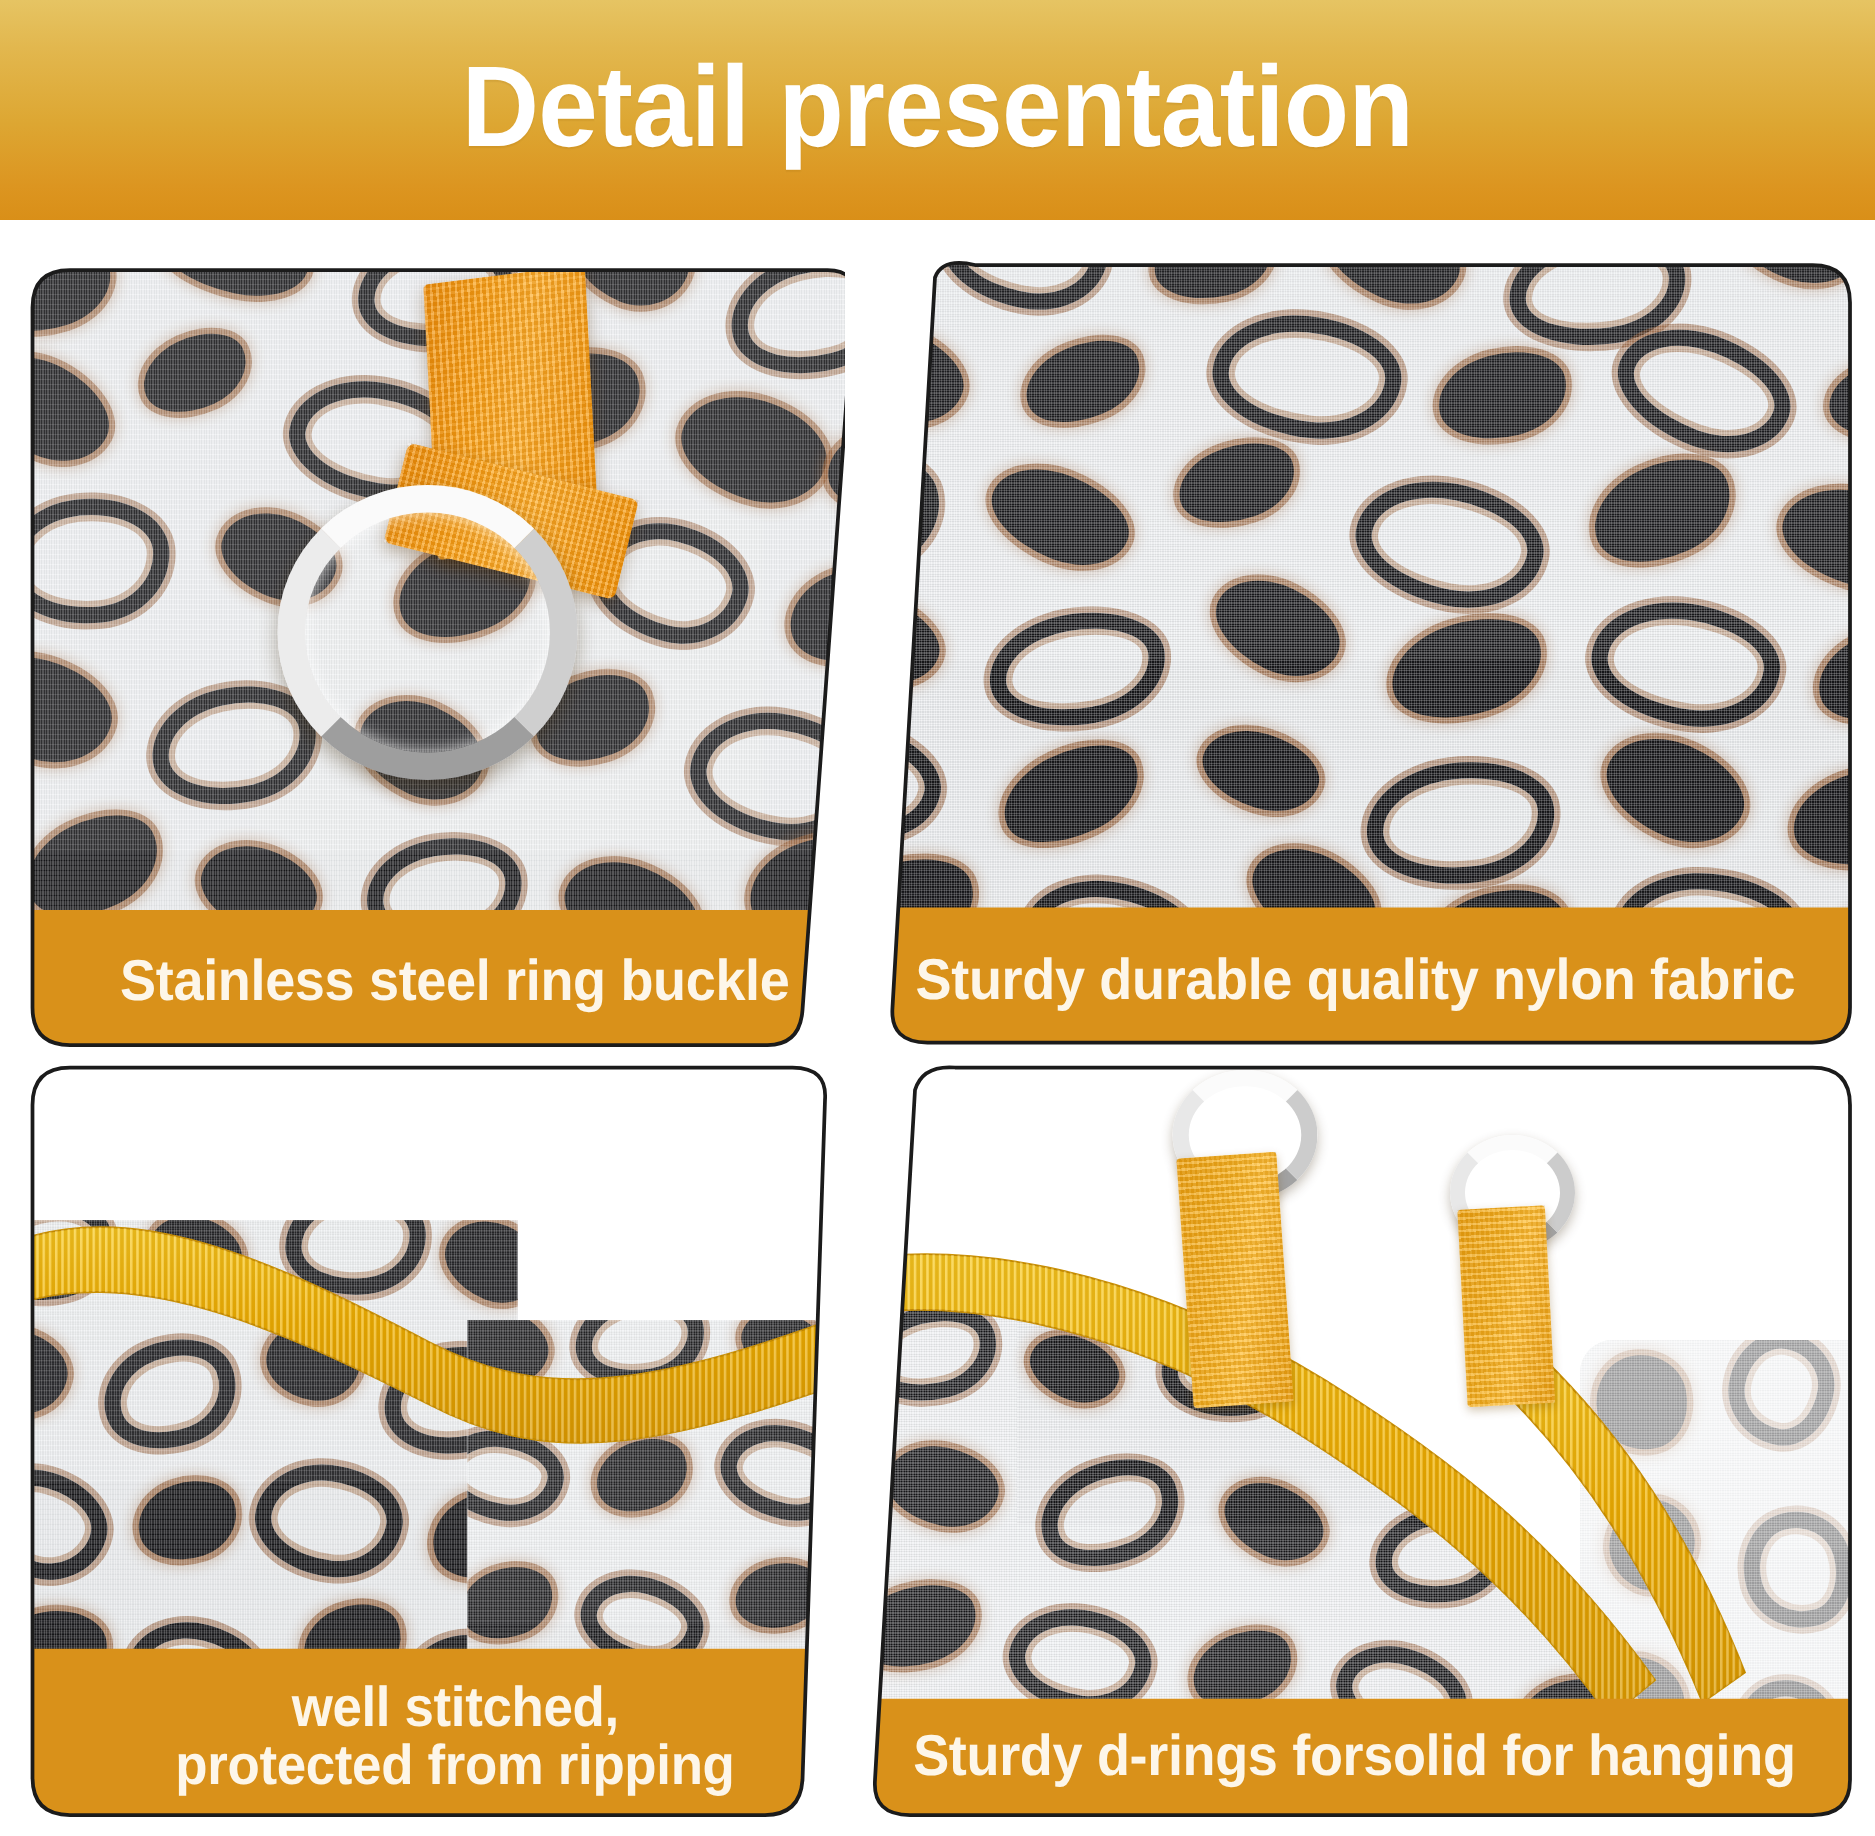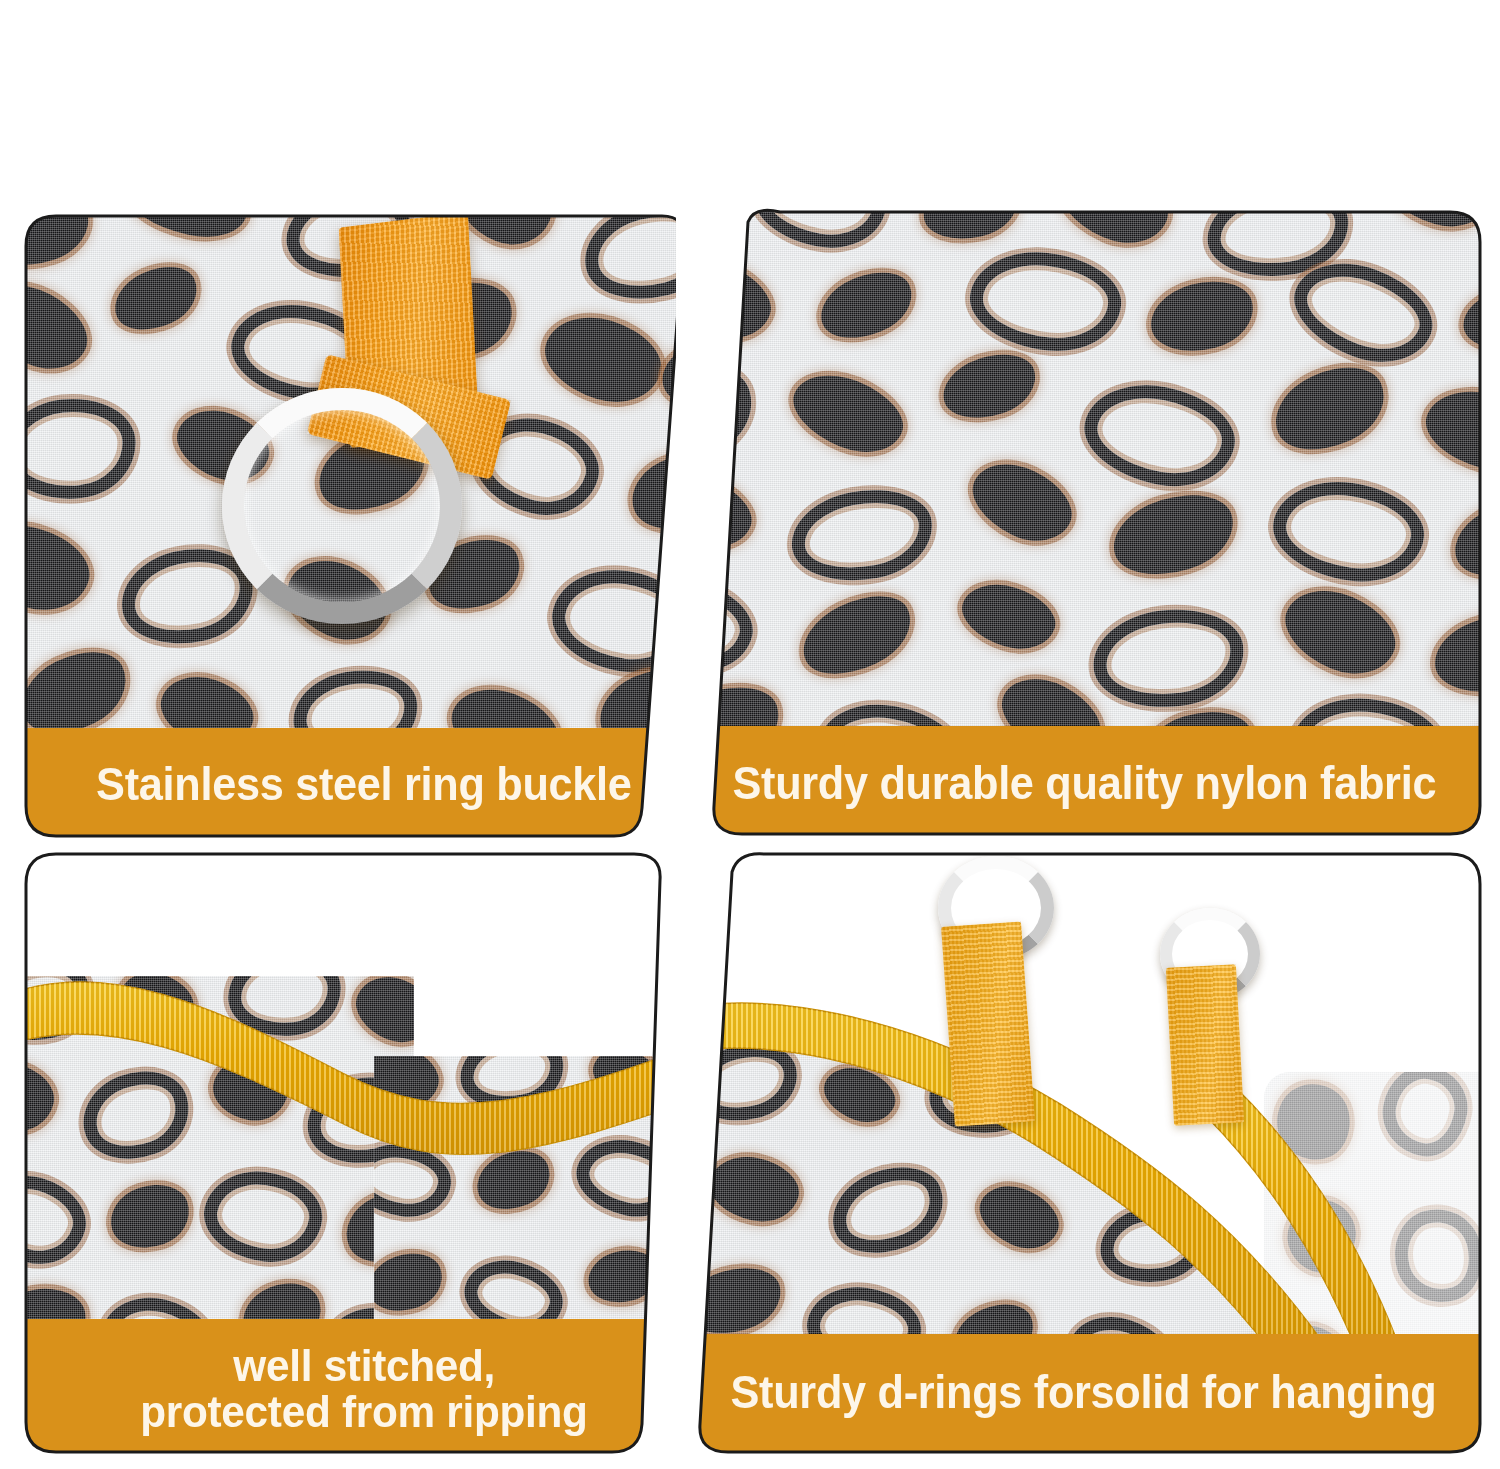--- a/index.html
+++ b/index.html
@@ -158,20 +158,23 @@
     overflow: hidden;
     background: #eef0f2;
   }
   .white-bg { position:absolute; inset:0; background:#ffffff; }
 </style>
 </head>
 <body>
 
 <div id="page">
 
+  <div class="header-band">
+    <div class="header-title">Detail presentation</div>
+  </div>
 
   <div class="card" style="left:14px; top:208px; width:700px; height:640px;">
     <svg width="700" height="640" viewBox="0 0 700 640" style="position:absolute;left:0;top:0;">
       <defs>
         <clipPath id="clip1">
           <path d="M 42 8 L 648 8 Q 672 8 669 32 L 628 600 Q 626 628 600 628 L 42 628 Q 12 628 12 598 L 12 38 Q 12 8 42 8 Z"></path>
         </clipPath>
       </defs>
       <foreignObject x="0" y="0" width="700" height="640" clip-path="url(#clip1)">
         <div xmlns="http://www.w3.org/1999/xhtml" style="position:relative;width:700px;height:640px;background:#f0abfc;">
@@ -457,21 +460,21 @@
             <div class="tab" style="left:272px; top:78px; width:80px; height:200px; transform:rotate(-4deg);">
               <div class="ribs"></div>
             </div>
 
             <div class="dring" style="left:484px; top:62px; width:100px; height:92px; border-width:12px;"></div>
             <div class="tab" style="left:494px; top:120px; width:70px; height:158px; transform:rotate(-3deg);">
               <div class="ribs"></div>
             </div>
           </div>
 
-          <div class="caption" style="height:135px; padding-bottom:20px; font-size:46px;">
+          <div class="caption" style="height:110px; padding-bottom:20px; font-size:46px;">
             <span>Sturdy d-rings forsolid for hanging</span>
           </div>
         </div>
       </foreignObject>
       <path d="M 56 26 Q 62 6 88 8 L 774 8 Q 804 8 804 38 L 804 578 Q 804 606 774 606 L 52 606 Q 22 606 24 578 L 56 26 Z" fill="none" stroke="#1b1b1b" stroke-width="3"></path>
     </svg>
   </div>
 
 </div>
 

